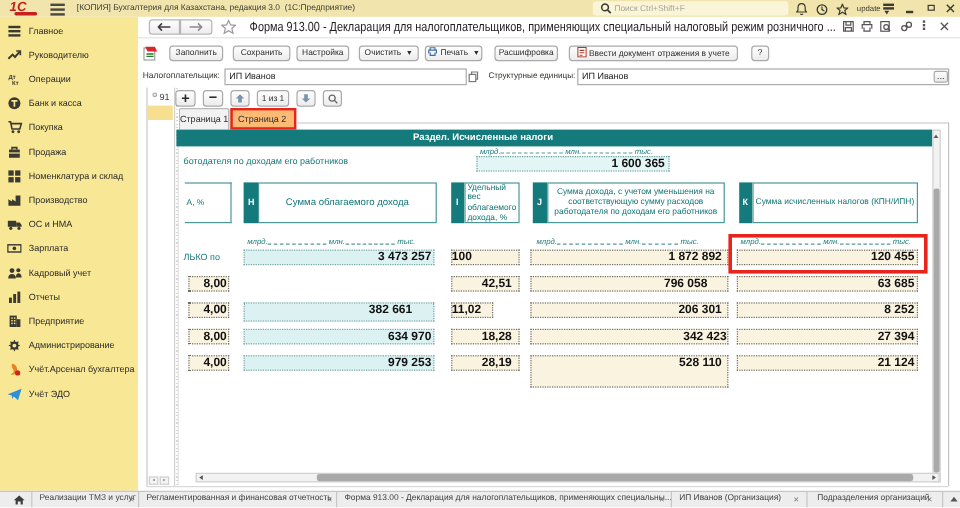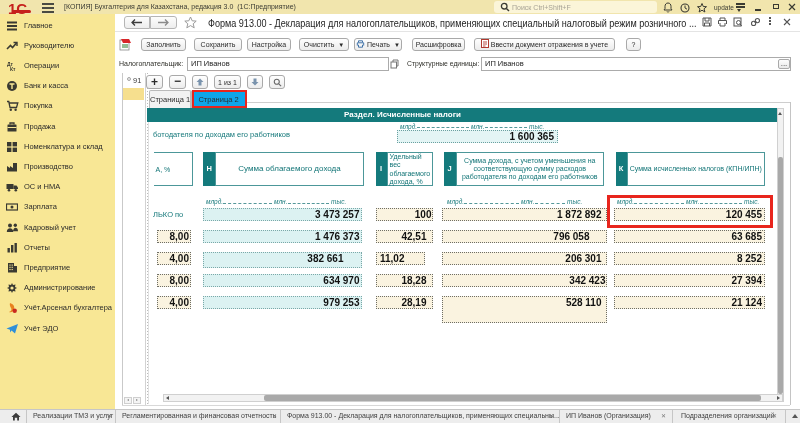--- a/index.html
+++ b/index.html
@@ -20,21 +20,21 @@
 .mlab{position:absolute;font-size:6.5px;font-style:italic;color:#1d7c7e;height:9px;line-height:9px}
 .mlab i{position:absolute;top:0;font-style:italic;white-space:nowrap}
 .mlab em{position:absolute;top:5.5px;border-top:1px dashed #55989a;height:0}
 .hbox{position:absolute;background:#147a7c;color:#fff;font-size:7.5px;font-weight:bold;text-align:center}
 .hcell{position:absolute;background:#fff;border:1px solid #4c9799;color:#117476;font-size:7px;line-height:8.3px}
 </style></head>
 <body>
 <div id="stage">
 
 <div id="topbar"></div>
-<div class="abs" style="left:8px;top:0px;font-size:15px;font-weight:bold;color:#c6211c;">1С</div>
+<div class="abs" style="left:8px;top:0px;font-size:11px;font-weight:bold;color:#c6211c;font-style:italic">1С</div>
 <div class="abs" style="left:12px;top:10px;width:19px;height:3px;background:#c6211c;border-radius:1.5px"></div>
 <div class="abs" style="left:42px;top:3px;width:12px;height:2px;background:#4a4a42;box-shadow:0 4px 0 #4a4a42,0 8px 0 #4a4a42"></div>
 <div class="abs" style="left:64px;top:3px;font-size:7px;color:#3c3c34">[КОПИЯ] Бухгалтерия для Казахстана, редакция 3.0&nbsp;&nbsp;(1С:Предприятие)</div>
 <div class="abs" style="left:494px;top:1px;width:163px;height:12px;background:#fbf5d8;border-radius:3px"></div>
 <svg class="abs" style="left:500px;top:2px" width="10" height="10" viewBox="0 0 10 10">
       <circle cx="4.2" cy="4.2" r="2.8" fill="none" stroke="#3a3a32" stroke-width="1.3"></circle>
       <line x1="6.4" y1="6.4" x2="9" y2="9" stroke="#3a3a32" stroke-width="1.4"></line>
     </svg>
 <div class="abs" style="left:512px;top:3.5px;font-size:7px;color:#a8a396">Поиск Ctrl+Shift+F</div>
 <svg class="abs" style="left:663px;top:2px" width="10" height="11" viewBox="0 0 10 11">
@@ -266,21 +266,21 @@
 <div class="btn" style="left:214px;top:75px;width:27px;height:14px;line-height:13px;font-size:7px">1 из 1</div>
 <div class="btn" style="left:247px;top:75px;width:16px;height:14px"><svg width="8" height="8" viewBox="0 0 8 8" style="margin-top:2px">
         <path d="M4 7.5 L0.5 4 L2.5 4 L2.5 0.5 L5.5 0.5 L5.5 4 L7.5 4 Z" fill="#7a93ad"></path>
       </svg></div>
 <div class="btn" style="left:269px;top:75px;width:16px;height:14px"><svg width="9" height="9" viewBox="0 0 10 10" style="margin-top:2px">
         <circle cx="4.2" cy="4.2" r="2.8" fill="none" stroke="#666" stroke-width="1.2"></circle>
         <line x1="6.4" y1="6.4" x2="9" y2="9" stroke="#666" stroke-width="1.2"></line>
       </svg></div>
 
 <div class="abs" style="left:149px;top:90px;width:42px;height:18px;background:#f2f2f2;border:1px solid #b9b9b9;border-bottom:none;border-radius:2px 2px 0 0;font-size:7.5px;color:#2d2d2d;text-align:right;line-height:17px;white-space:nowrap">Страница 1</div>
-<div class="abs" style="left:191px;top:90px;width:55px;height:18px;background:#0ea5e9;border:1px solid #b9b9b9;border-bottom:none;border-radius:2px 2px 0 0;font-size:7.5px;color:#2d2d2d;text-align:center;line-height:17px;white-space:nowrap">Страница 2</div>
+<div class="abs" style="left:191px;top:90px;width:55px;height:18px;background:#fdba74;border:1px solid #b9b9b9;border-bottom:none;border-radius:2px 2px 0 0;font-size:7.5px;color:#2d2d2d;text-align:center;line-height:17px;white-space:nowrap">Страница 2</div>
 
 <div class="abs" style="left:146.5px;top:108px;width:630px;height:13.5px;background:#147a7c"></div>
 <div class="abs" style="left:280px;top:110px;width:245px;height:11px;font-size:8px;font-weight:bold;color:#fff;text-align:center">Раздел. Исчисленные налоги</div>
 <div class="abs teal" style="left:153px;top:130px;font-size:7.5px;white-space:nowrap">ботодателя по доходам его работников</div>
 
 <div class="mlab" style="left:397px;top:121.5px;width:160px">
       <i style="left:3px">млрд.</i>
       <i style="left:74px">млн.</i>
       <i style="left:132px">тыс.</i>
       <em style="left:20px;width:52px"></em>
@@ -317,31 +317,30 @@
 <div class="mlab" style="left:614px;top:197px;width:151px">
       <i style="left:3px">млрд.</i>
       <i style="left:72px">млн.</i>
       <i style="left:130px">тыс.</i>
       <em style="left:20px;width:50px"></em>
       <em style="left:86px;width:42px"></em>
     </div>
 
 <div class="abs teal" style="left:153px;top:210px;font-size:7.5px">ЛЬКО по</div>
 <div class="cell cyan" style="padding-right:1px;left:203px;top:208px;width:158.5px;height:13px">3 473 257</div>
-<div class="cell cream" style="left:375.5px;top:208px;width:57px;height:13px;text-align:right;padding-right:0">100</div>
+<div class="cell cream" style="left:375.5px;top:208px;width:57px;height:13px;text-align:left;padding-right:0">100</div>
 <div class="cell cream" style="left:441.5px;top:208px;width:165px;height:13px;padding-right:4px">1 872 892</div>
 <div class="cell cream" style="left:614px;top:208px;width:151px;height:13px">120 455</div>
 <div class="cell cream" style="left:157px;top:230px;width:34px;height:13px;padding-right:1px">8,00</div>
-<div class="cell cyan" style="padding-right:1px;left:203px;top:230px;width:158.5px;height:13px">1 476 373</div>
 <div class="cell cream" style="left:375.5px;top:230px;width:57px;height:13px;padding-right:5px">42,51</div>
 <div class="cell cream" style="left:441.5px;top:230px;width:165px;height:13px;padding-right:16px">796 058</div>
 <div class="cell cream" style="left:614px;top:230px;width:151px;height:13px">63 685</div>
 <div class="cell cream" style="left:157px;top:252px;width:34px;height:13px;padding-right:1px">4,00</div>
 <div class="cell cyan" style="padding-right:17px;left:203px;top:252px;width:158.5px;height:16px">382 661</div>
-<div class="cell cream" style="left:375.5px;top:252px;width:49px;height:13px;padding-right:19px">11,02</div>
+<div class="cell cream" style="left:375.5px;top:252px;width:35px;height:13px;padding-right:19px">11,02</div>
 <div class="cell cream" style="left:441.5px;top:252px;width:165px;height:13px;padding-right:4px">206 301</div>
 <div class="cell cream" style="left:614px;top:252px;width:151px;height:13px">8 252</div>
 <div class="cell cream" style="left:157px;top:274px;width:34px;height:13px;padding-right:1px">8,00</div>
 <div class="cell cyan" style="padding-right:1px;left:203px;top:274px;width:158.5px;height:13px">634 970</div>
 <div class="cell cream" style="left:375.5px;top:274px;width:57px;height:13px;padding-right:5px">18,28</div>
 <div class="cell cream" style="left:441.5px;top:274px;width:165px;height:13px;padding-right:0">342 423</div>
 <div class="cell cream" style="left:614px;top:274px;width:151px;height:13px">27 394</div>
 <div class="cell cream" style="left:157px;top:296px;width:34px;height:13px;padding-right:1px">4,00</div>
 <div class="cell cyan" style="padding-right:1px;left:203px;top:296px;width:158.5px;height:13px">979 253</div>
 <div class="cell cream" style="left:375.5px;top:296px;width:57px;height:13px;padding-right:5px">28,19</div>

